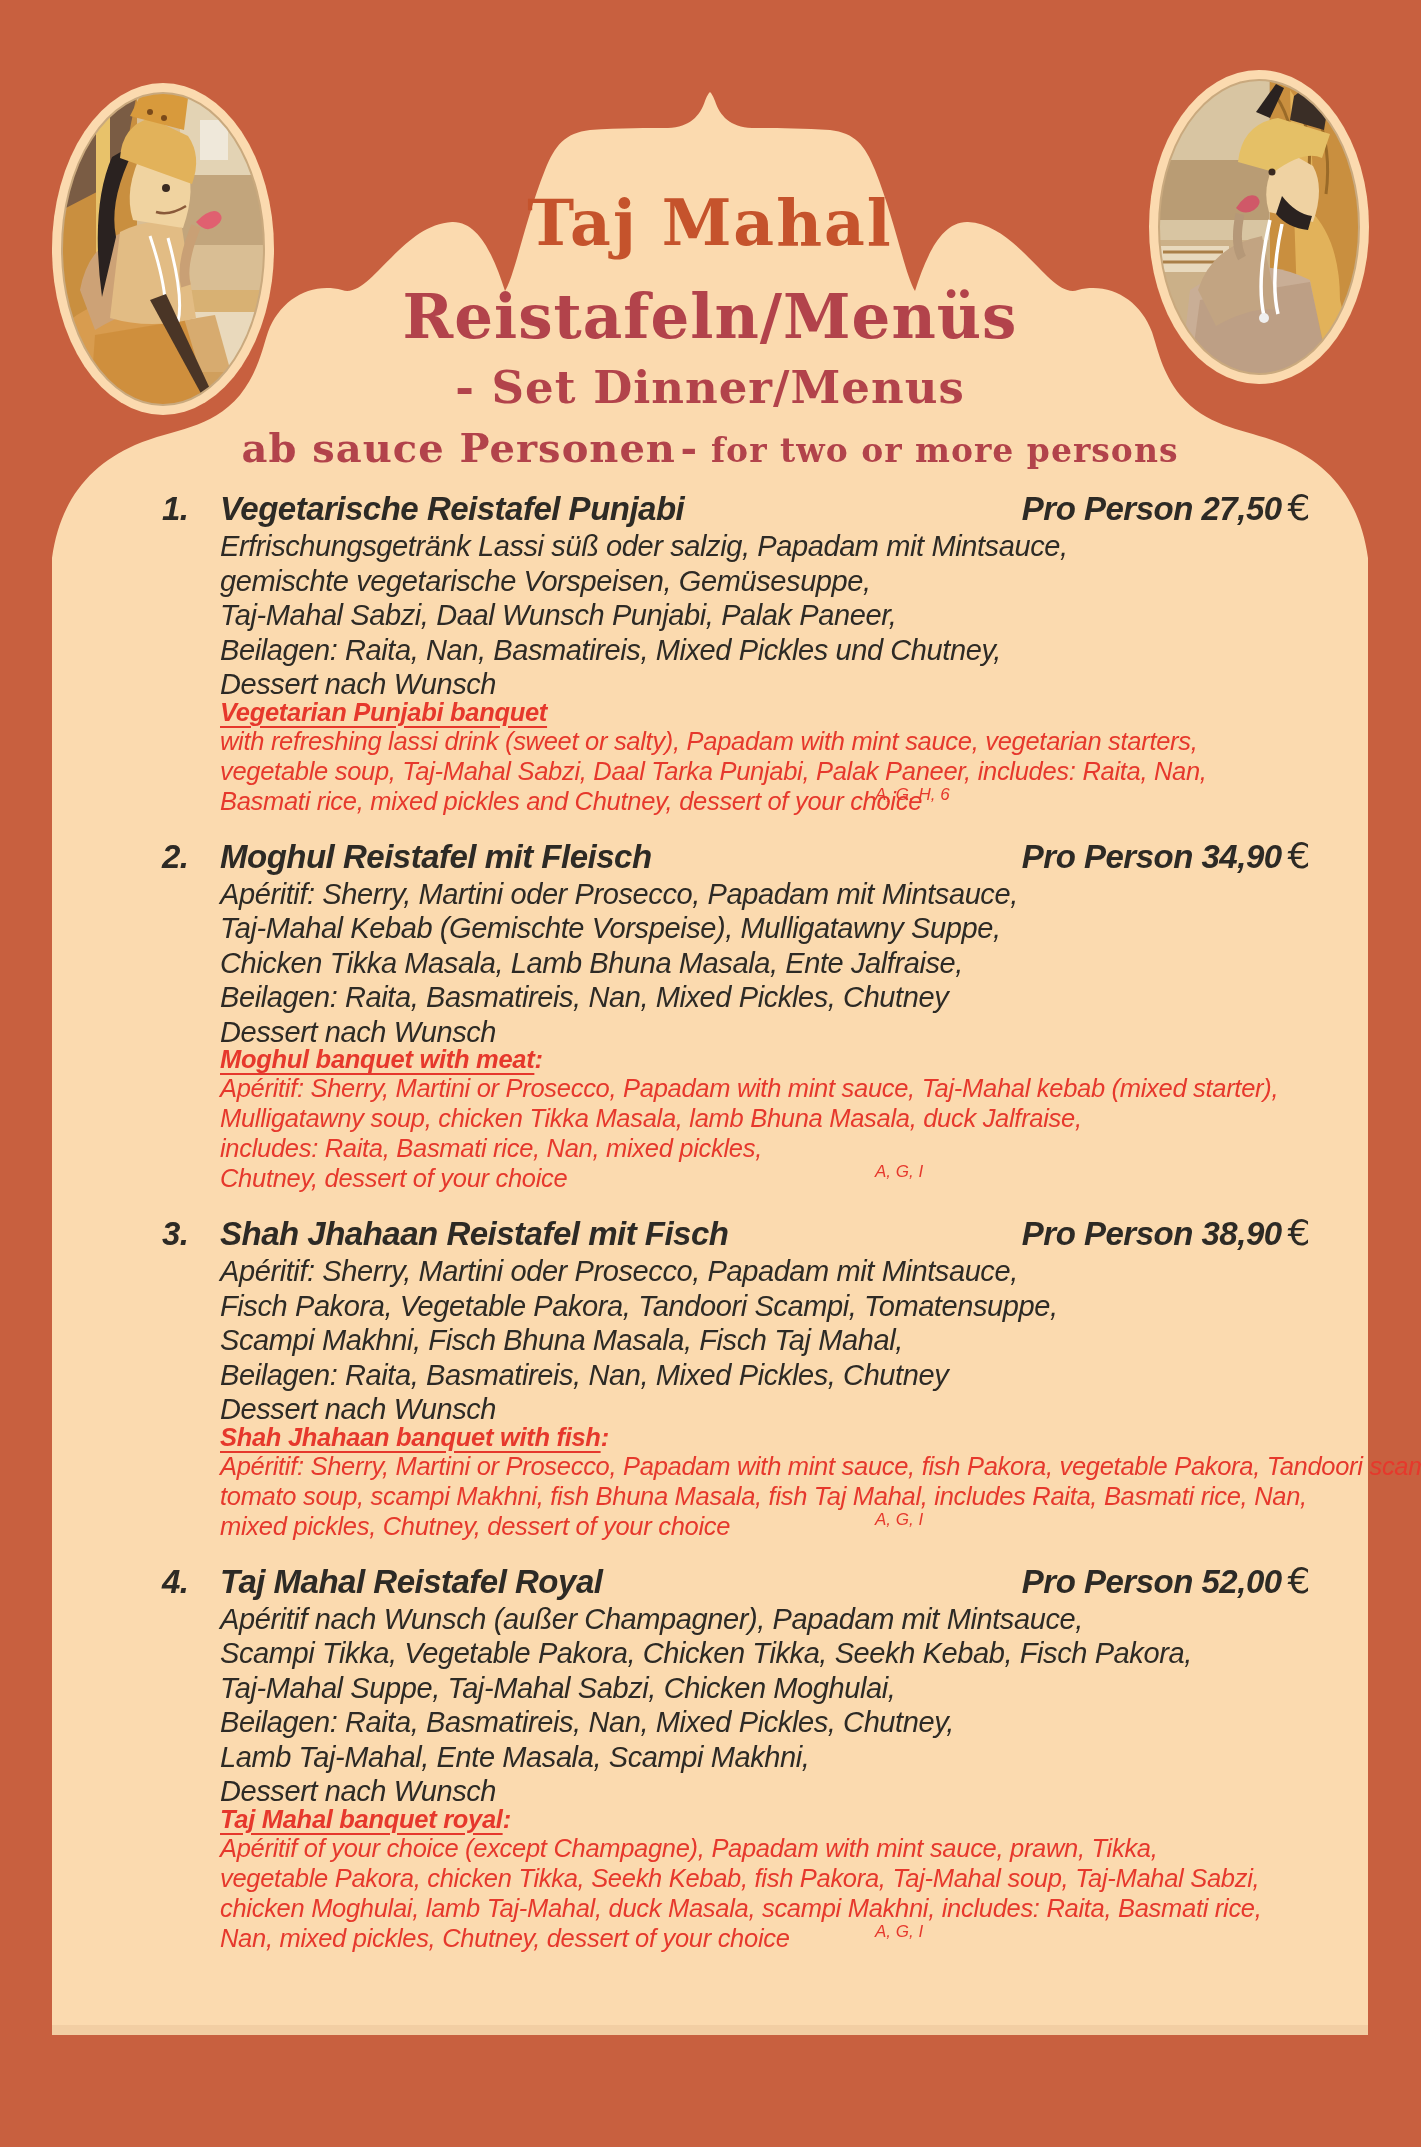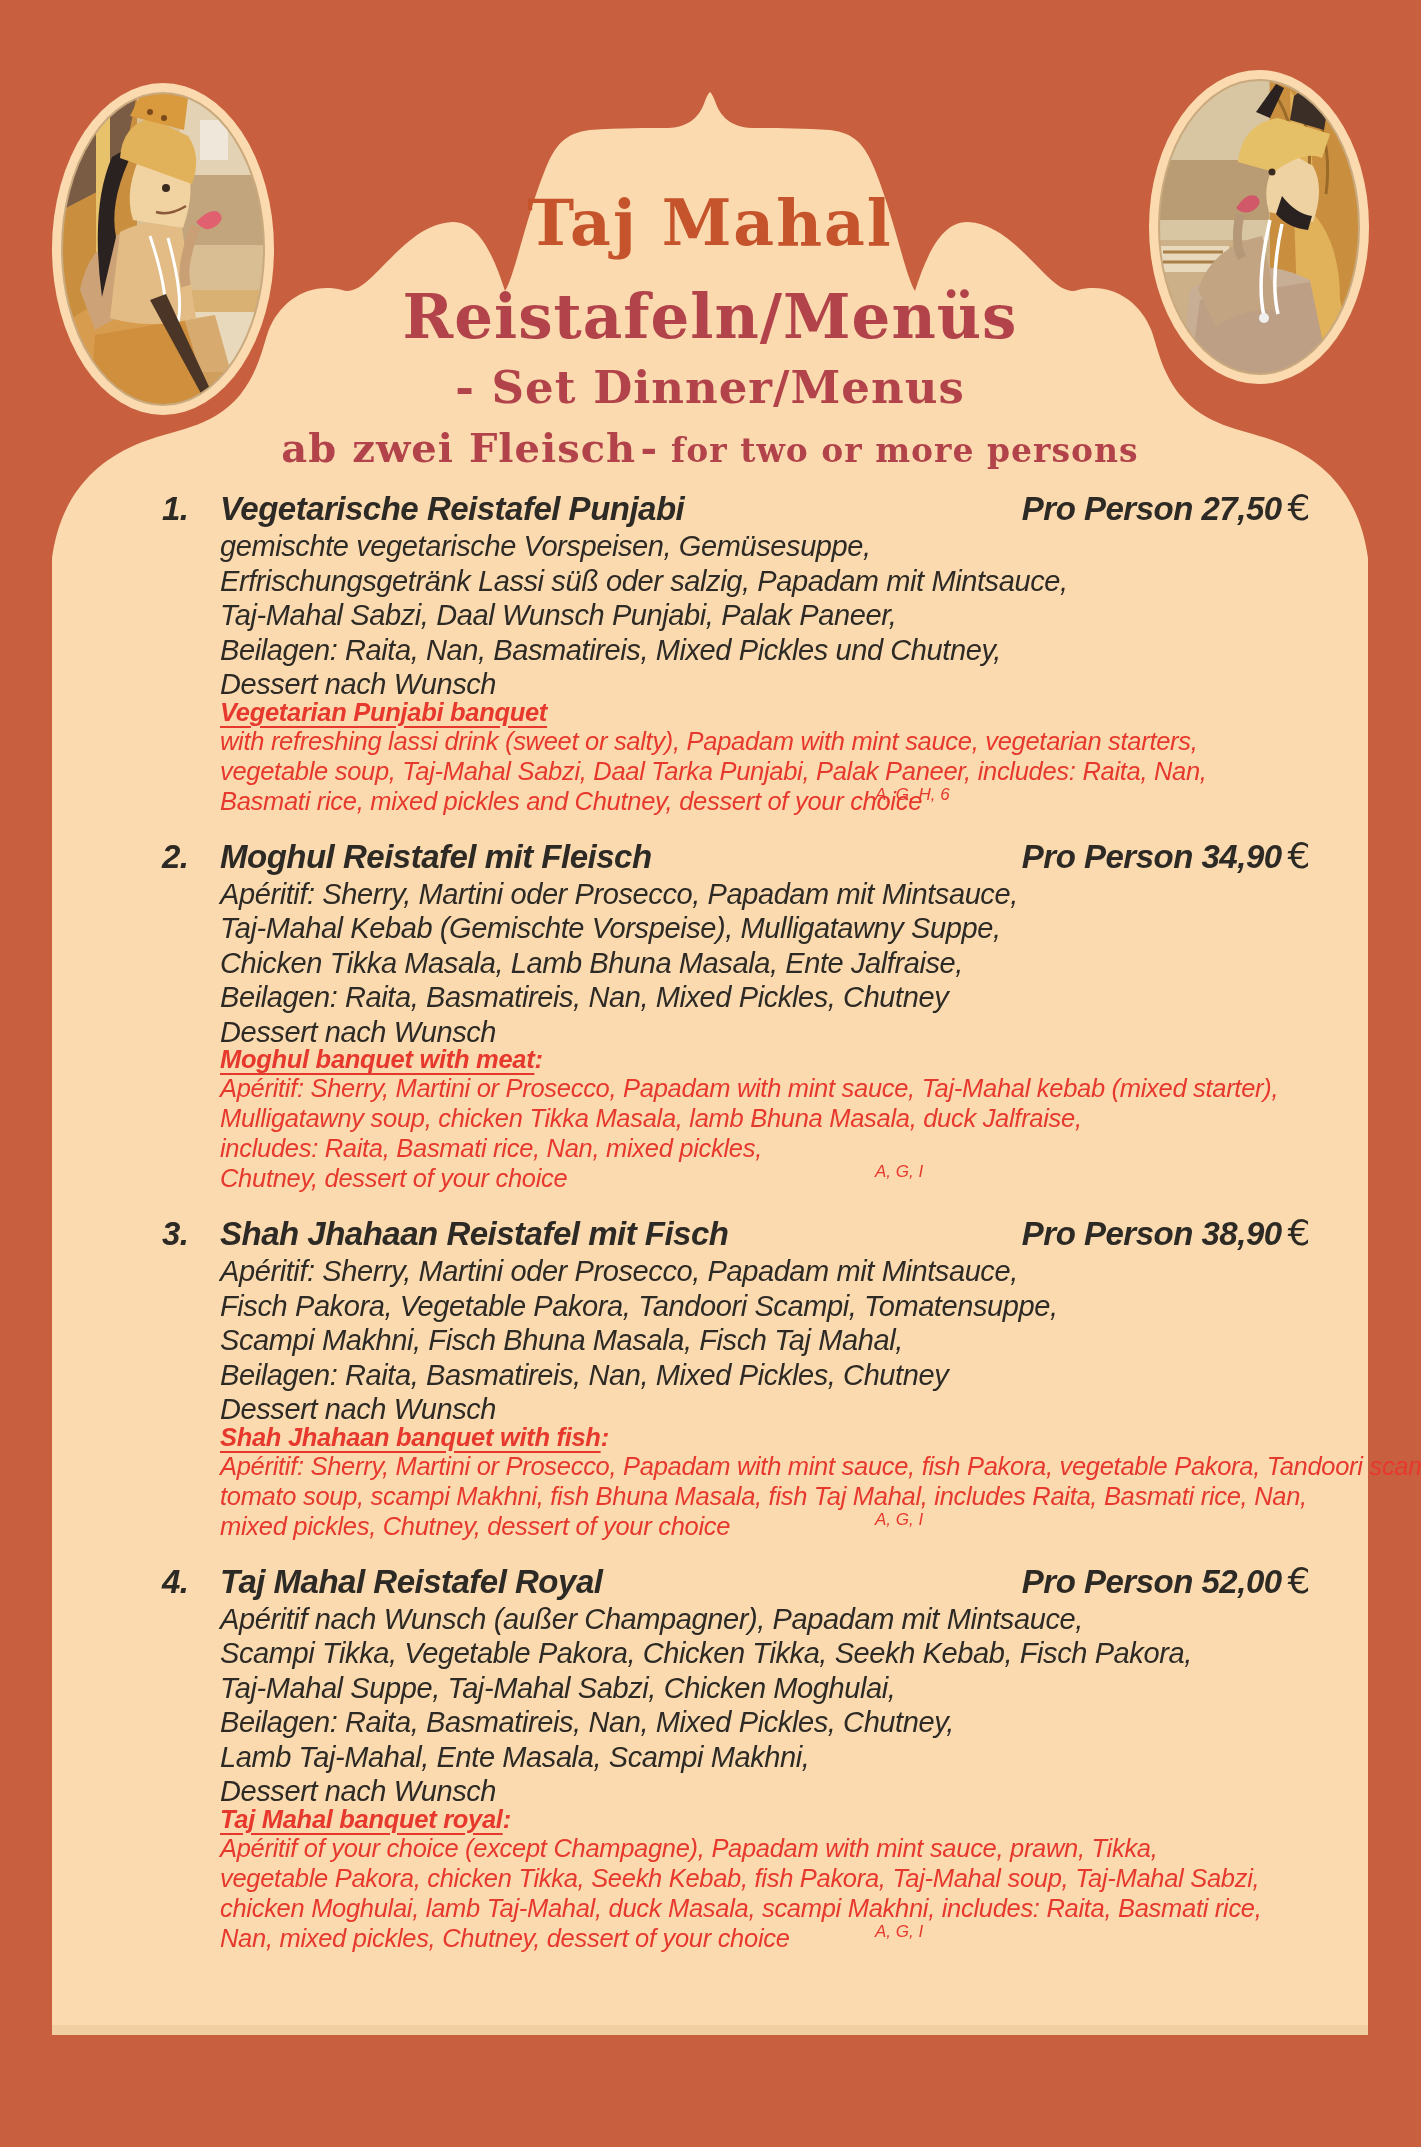--- a/index.html
+++ b/index.html
@@ -155,34 +155,34 @@
     </g>
   </svg>
 
   <div id="panel-body"></div>
 
   <div id="content">
     <div id="taj-title" class="display-font">Taj Mahal</div>
     <div id="menu-title-de" class="display-font">Reistafeln/Menüs</div>
     <div id="menu-title-en" class="display-font">- Set Dinner/Menus</div>
     <div id="tagline">
-      <span class="de display-font">ab zwei Fleisch</span>
+      <span class="de display-font">ab sauce Personen</span>
       <span class="sep display-font"> - </span>
       <span class="en display-font">for two or more persons</span>
     </div>
     <div id="menu-items">
         <div class="menu-item">
           <div class="item-header">
             <div class="item-number">1.</div>
             <div class="item-title">Vegetarische Reistafel Punjabi</div>
             <div class="item-price"><span>Pro Person 27,50</span><span class="euro">€</span></div>
           </div>
           <div class="desc-de">
+            <div class="line">Erfrischungsgetränk Lassi süß oder salzig, Papadam mit Mintsauce,</div>
             <div class="line">gemischte vegetarische Vorspeisen, Gemüsesuppe,</div>
-            <div class="line">Erfrischungsgetränk Lassi süß oder salzig, Papadam mit Mintsauce,</div>
             <div class="line">Taj-Mahal Sabzi, Daal Wunsch Punjabi, Palak Paneer,</div>
             <div class="line">Beilagen: Raita, Nan, Basmatireis, Mixed Pickles und Chutney,</div>
             <div class="line">Dessert nach Wunsch</div>
           </div>
           <div class="banquet-heading"><span class="u">Vegetarian Punjabi banquet</span></div>
           <div class="desc-en">
             <div class="line">with refreshing lassi drink (sweet or salty), Papadam with mint sauce, vegetarian starters,</div>
             <div class="line">vegetable soup, Taj-Mahal Sabzi, Daal Tarka Punjabi, Palak Paneer, includes: Raita, Nan,</div>
             <div class="line last">Basmati rice, mixed pickles and Chutney, dessert of your choice<span class="allergen-note">A, G, H, 6</span></div>
           </div>

